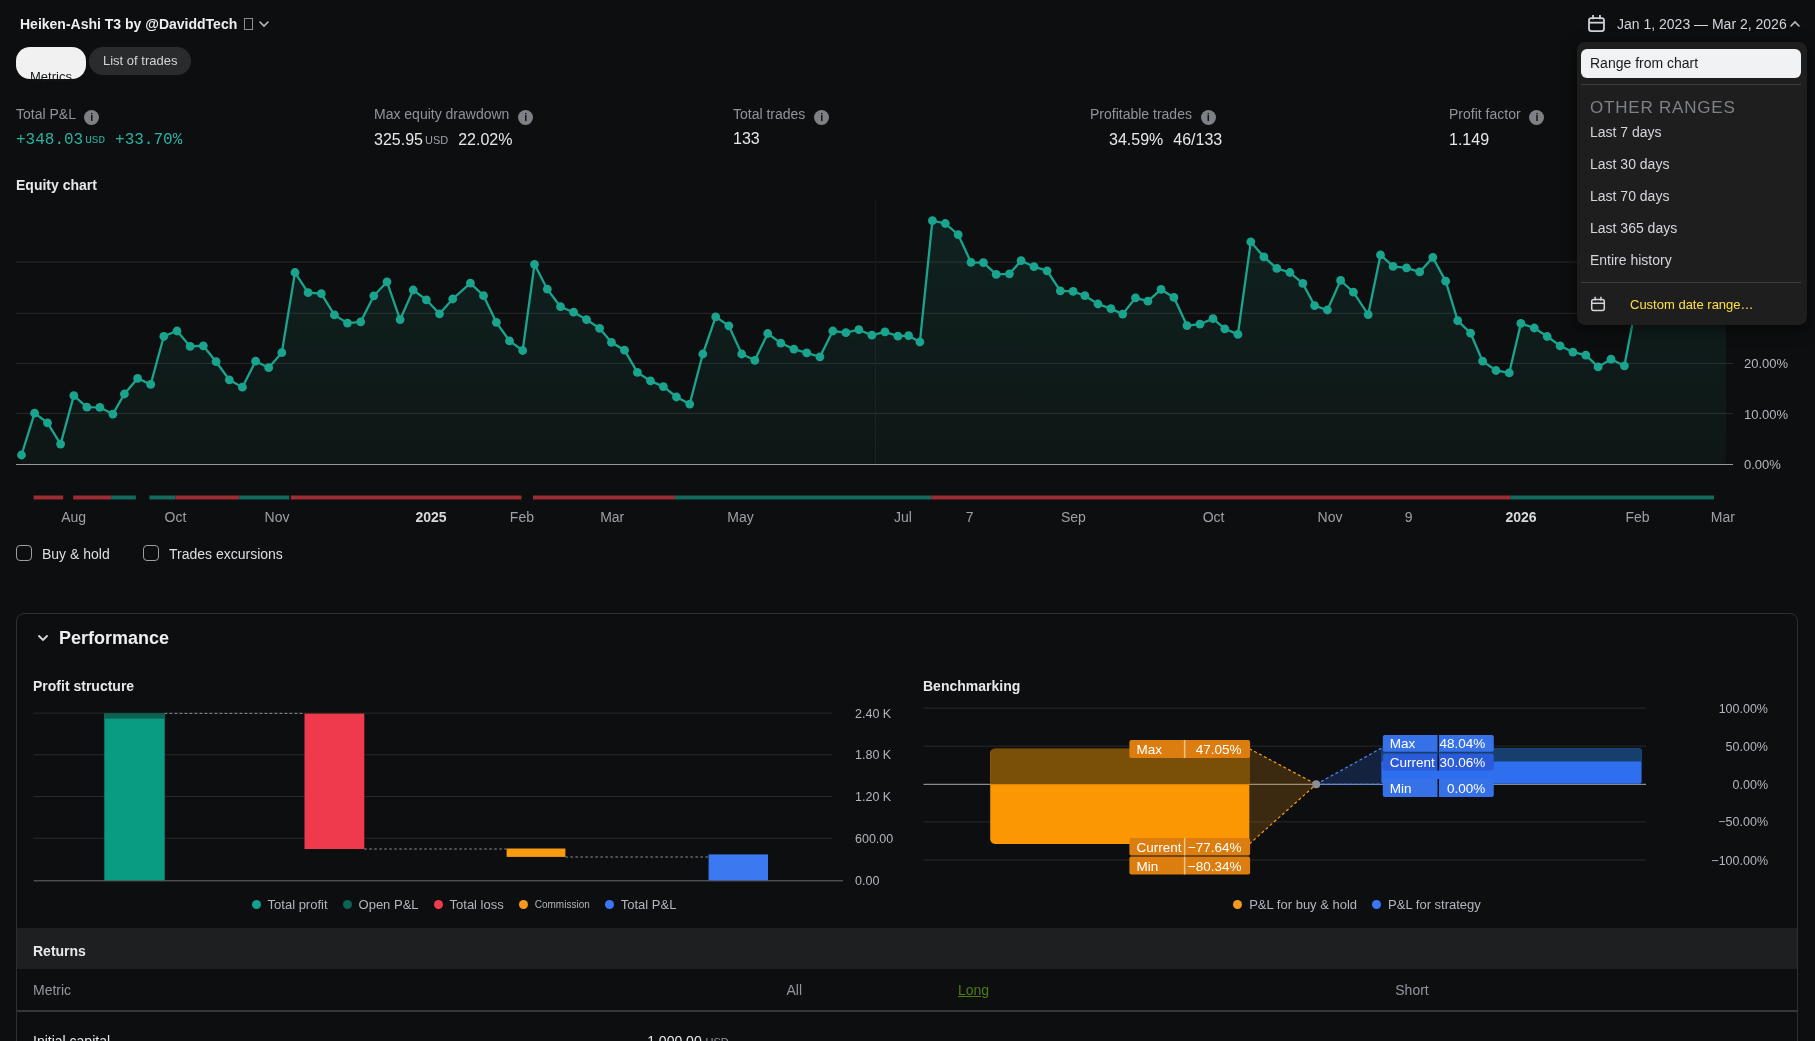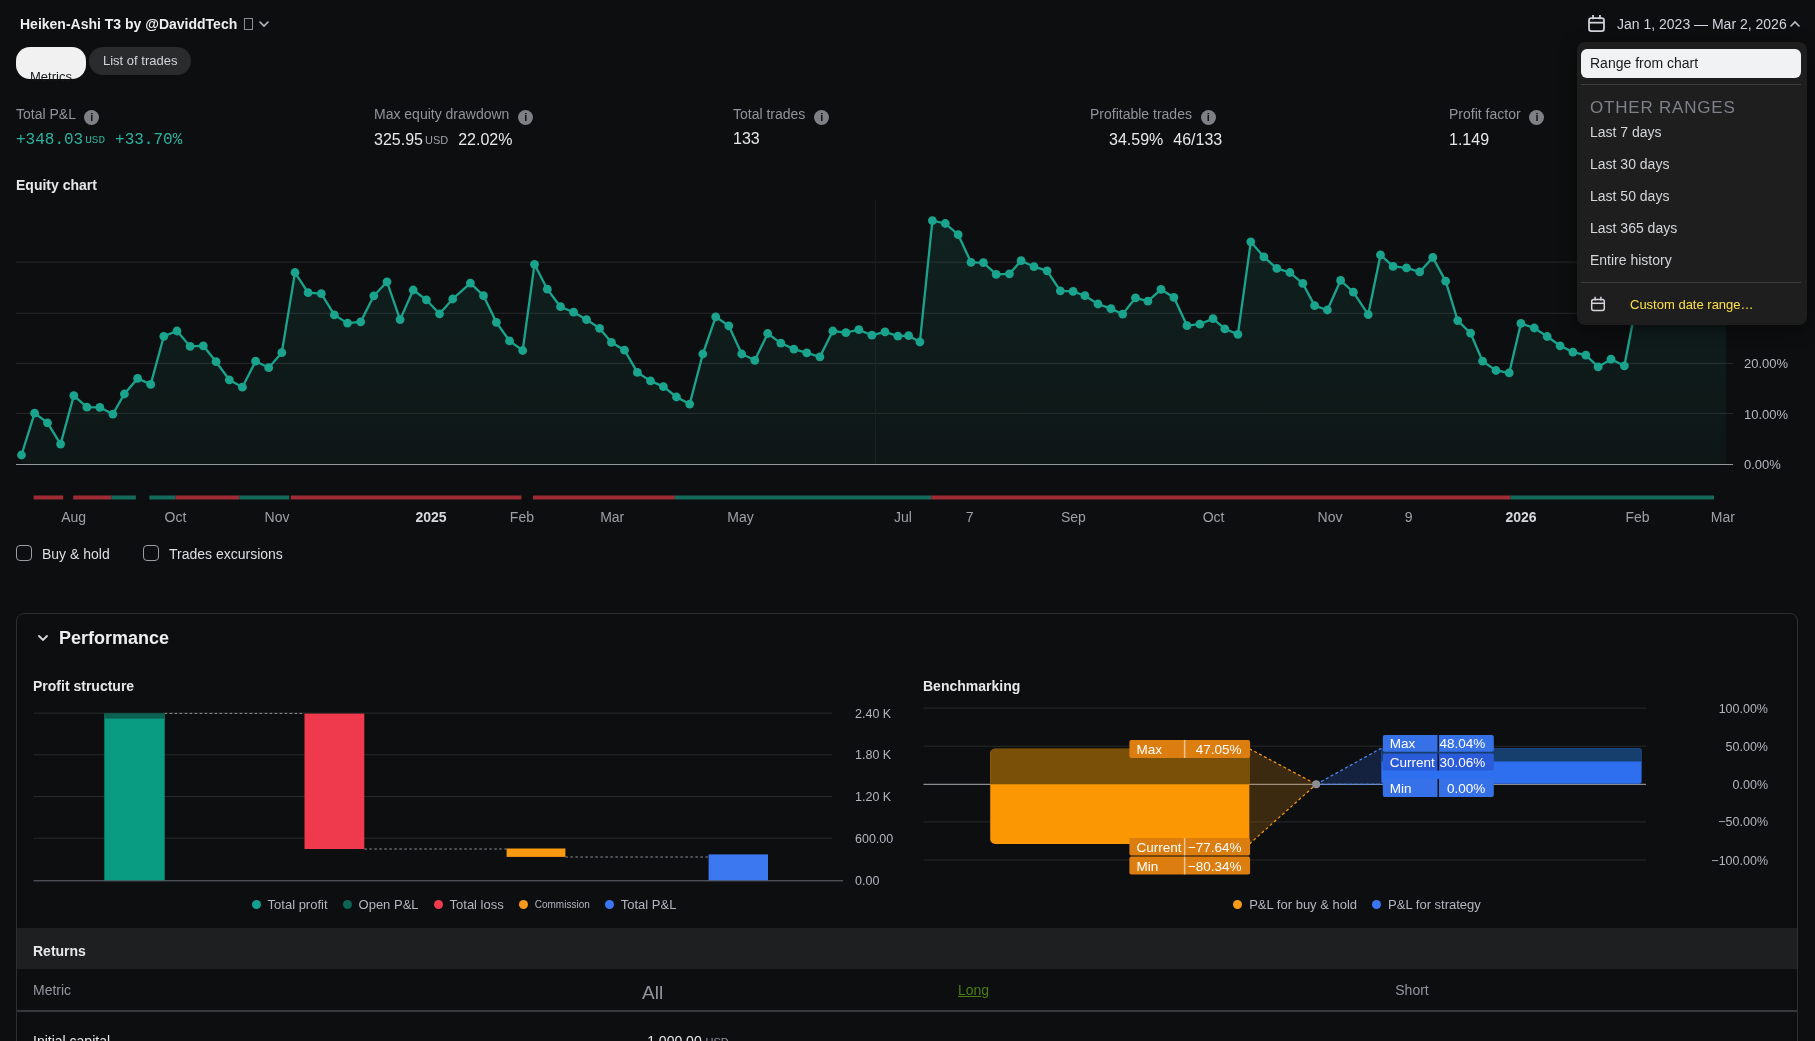--- a/index.html
+++ b/index.html
@@ -331,21 +331,21 @@
         <span style="width:9px;height:9px;border-radius:50%;background:#3b76f6;"></span>
         <span style="font-size:13px;color:#b2b5be;">P&amp;L for strategy</span>
       </div>
     </div>
   </div>
 
 <div class="abs" style="left:17px; top:928px; width:1780px; height:40.6px; background:#1e1f21;"></div>
 <div class="abs" style="left:33px; top:943px; font-size:14px; font-weight:bold; color:#e6e8ea;">Returns</div>
 
 <div class="abs" style="left:33px; top:982px; font-size:14px; color:#9396a0;">Metric</div>
-<div class="abs" style="left:642px; top:982px; width:200px; text-align:left; font-size:19px; color:#9396a0;">All</div>
+<div class="abs" style="left:602px; top:982px; width:200px; text-align:right; font-size:14px; color:#9396a0;">All</div>
 <div class="abs" style="left:958px; top:982px; width:200px; text-align:left; font-size:14px; color:#4d7c0f;text-decoration:underline;">Long</div>
 <div class="abs" style="left:1312px; top:982px; width:200px; text-align:center; font-size:14px; color:#9396a0;">Short</div>
 <div class="abs" style="left:17px; top:1010px; width:1780px; height:1.5px; background:#35373a;"></div>
 <div class="abs" style="left:33px; top:1033px; font-size:14px; color:#e6e8ea;">Initial capital</div>
 <div class="abs" style="left:588px; top:1033px; width:200px; text-align:center; font-size:14px; color:#e6e8ea;">1,000.00 <span style="font-size:11px; color:#9396a0;">USD</span></div>
 
 <div id="daterange">
     <svg class="abs" style="left:1587px; top:14px;" width="19" height="19" viewBox="0 0 16 16">
   <rect x="1.7" y="3.4" width="12.6" height="11" rx="2" stroke="#d1d4dc" stroke-width="1.5" fill="none"></rect>
   <line x1="1.7" y1="7.3" x2="14.3" y2="7.3" stroke="#d1d4dc" stroke-width="1.5"></line>
@@ -355,21 +355,21 @@
     <div class="abs" style="left:1617px; top:16px; font-size:14px; color:#d1d4dc;">Jan 1, 2023 — Mar 2, 2026</div>
     <svg class="abs" style="left:1789px; top:19px;" width="12" height="10" viewBox="0 0 12 10">
   <path d="M2 7 L6 3 L10 7" stroke="#b9bcc2" stroke-width="1.6" fill="none" stroke-linecap="round"></path>
     </svg>
     <div class="abs" style="left:1577px; top:41.5px; width:230px; height:283px; background:#1e1e1f; border-radius:8px; box-shadow:0 4px 16px rgba(0,0,0,0.55);"></div>
     <div class="abs" style="left:1581px; top:48.5px; width:220px; height:29px; background:#f1f2f3; border-radius:6px; color:#17191b; font-size:14px; line-height:29px; padding-left:9px;">Range from chart</div>
     <div class="abs" style="left:1581px; top:84px; width:220px; height:1px; background:#3c3d3f;"></div>
     <div class="abs" style="left:1590px; top:98px; font-size:17px; color:#7e8187; letter-spacing:0.8px;">OTHER RANGES</div>
     <div class="abs" style="left:1590px; top:124px; font-size:14px; color:#d4d6da;">Last 7 days</div>
     <div class="abs" style="left:1590px; top:156px; font-size:14px; color:#d4d6da;">Last 30 days</div>
-    <div class="abs" style="left:1590px; top:188px; font-size:14px; color:#d4d6da;">Last 50 days</div>
+    <div class="abs" style="left:1590px; top:188px; font-size:14px; color:#d4d6da;">Last 70 days</div>
     <div class="abs" style="left:1590px; top:220px; font-size:14px; color:#d4d6da;">Last 365 days</div>
     <div class="abs" style="left:1590px; top:252px; font-size:14px; color:#d4d6da;">Entire history</div>
     <div class="abs" style="left:1581px; top:281.5px; width:220px; height:1px; background:#3c3d3f;"></div>
     <svg class="abs" style="left:1590px; top:296px;" width="16" height="16" viewBox="0 0 16 16">
   <rect x="1.7" y="3.4" width="12.6" height="11" rx="2" stroke="#d4d6da" stroke-width="1.5" fill="none"></rect>
   <line x1="1.7" y1="7.3" x2="14.3" y2="7.3" stroke="#d4d6da" stroke-width="1.5"></line>
   <line x1="5.1" y1="0.8" x2="5.1" y2="4.4" stroke="#d4d6da" stroke-width="1.5"></line>
   <line x1="10.9" y1="0.8" x2="10.9" y2="4.4" stroke="#d4d6da" stroke-width="1.5"></line>
 </svg>
     <div class="abs" style="left:1617px; top:297px; font-size:13px; color:#fde047;margin-left:13px;">Custom date range…</div>

